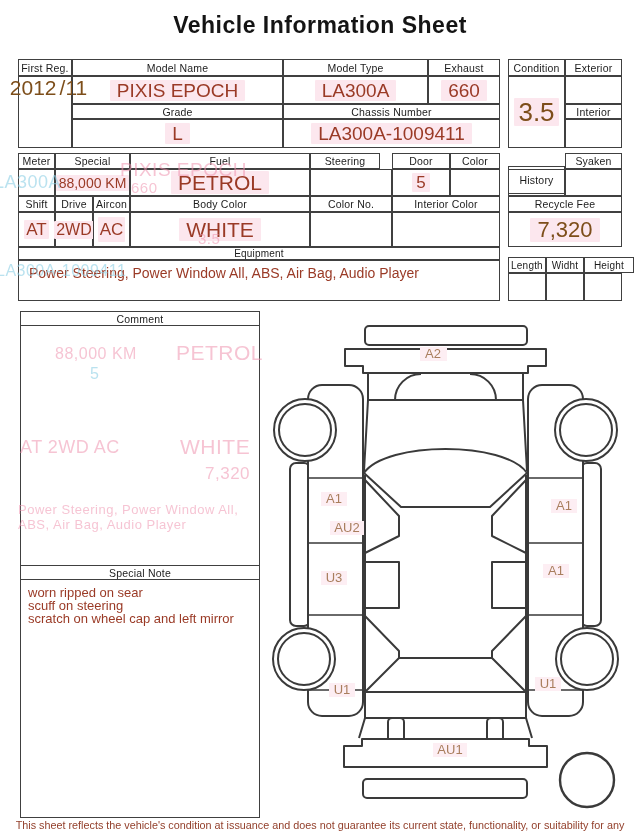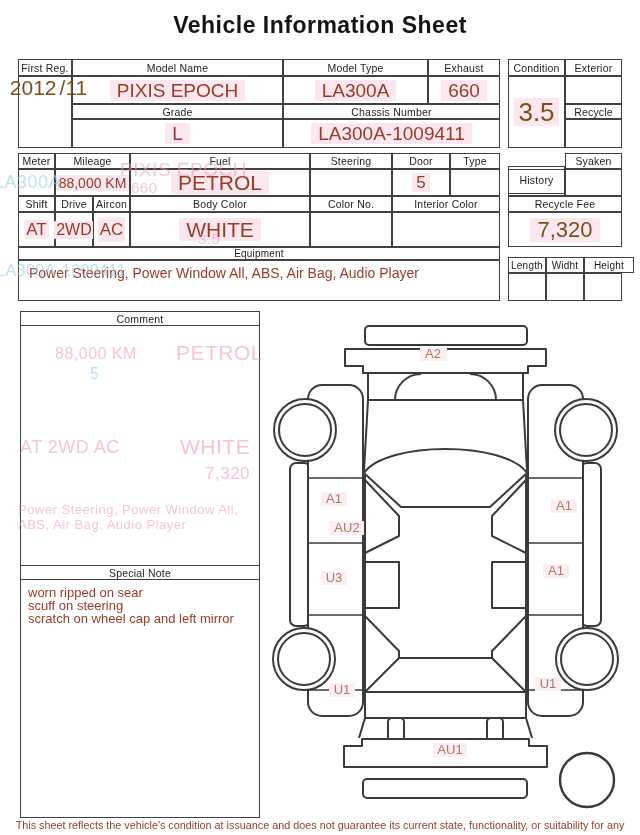--- a/index.html
+++ b/index.html
@@ -56,29 +56,29 @@
 <div class="cell val" style="left:283px;top:119px;width:217px;height:29px;font-size:19px">
     <span class="hl">LA300A-1009411</span>
   </div>
 
 <div class="cell hdr" style="left:508px;top:59px;width:57px;height:17px">Condition</div>
 <div class="cell val brown" style="left:508px;top:76px;width:57px;height:72px;font-size:26px">
     <span class="hl" style="padding:1px 4px">3.5</span>
   </div>
 <div class="cell hdr" style="left:565px;top:59px;width:57px;height:17px">Exterior</div>
 <div class="cell val" style="left:565px;top:76px;width:57px;height:28px"></div>
-<div class="cell hdr" style="left:565px;top:104px;width:57px;height:15px">Recycle</div>
+<div class="cell hdr" style="left:565px;top:104px;width:57px;height:15px">Interior</div>
 <div class="cell val" style="left:565px;top:119px;width:57px;height:29px"></div>
 
 <div class="cell hdr" style="left:18px;top:153px;width:37px;height:16px">Meter</div>
-<div class="cell hdr" style="left:55px;top:153px;width:75px;height:16px">Mileage</div>
+<div class="cell hdr" style="left:55px;top:153px;width:75px;height:16px">Special</div>
 <div class="cell hdr" style="left:130px;top:153px;width:180px;height:16px">Fuel</div>
-<div class="cell hdr" style="left:310px;top:153px;width:82px;height:16px">Steering</div>
+<div class="cell hdr" style="left:310px;top:153px;width:70px;height:16px">Steering</div>
 <div class="cell hdr" style="left:392px;top:153px;width:58px;height:16px">Door</div>
-<div class="cell hdr" style="left:450px;top:153px;width:50px;height:16px">Type</div>
+<div class="cell hdr" style="left:450px;top:153px;width:50px;height:16px">Color</div>
 <div class="cell val" style="left:18px;top:169px;width:37px;height:27px"></div>
 <div class="cell val" style="left:55px;top:169px;width:75px;height:27px;font-size:14px">
     <span class="hl" style="padding:1px 3px">88,000 KM</span>
   </div>
 <div class="cell val" style="left:130px;top:169px;width:180px;height:27px;font-size:21px">
     <span class="hl">PETROL</span>
   </div>
 <div class="cell val" style="left:310px;top:169px;width:82px;height:27px"></div>
 <div class="cell val" style="left:392px;top:169px;width:58px;height:27px;font-size:17px">
     <span class="hl" style="padding:1px 4px">5</span>

